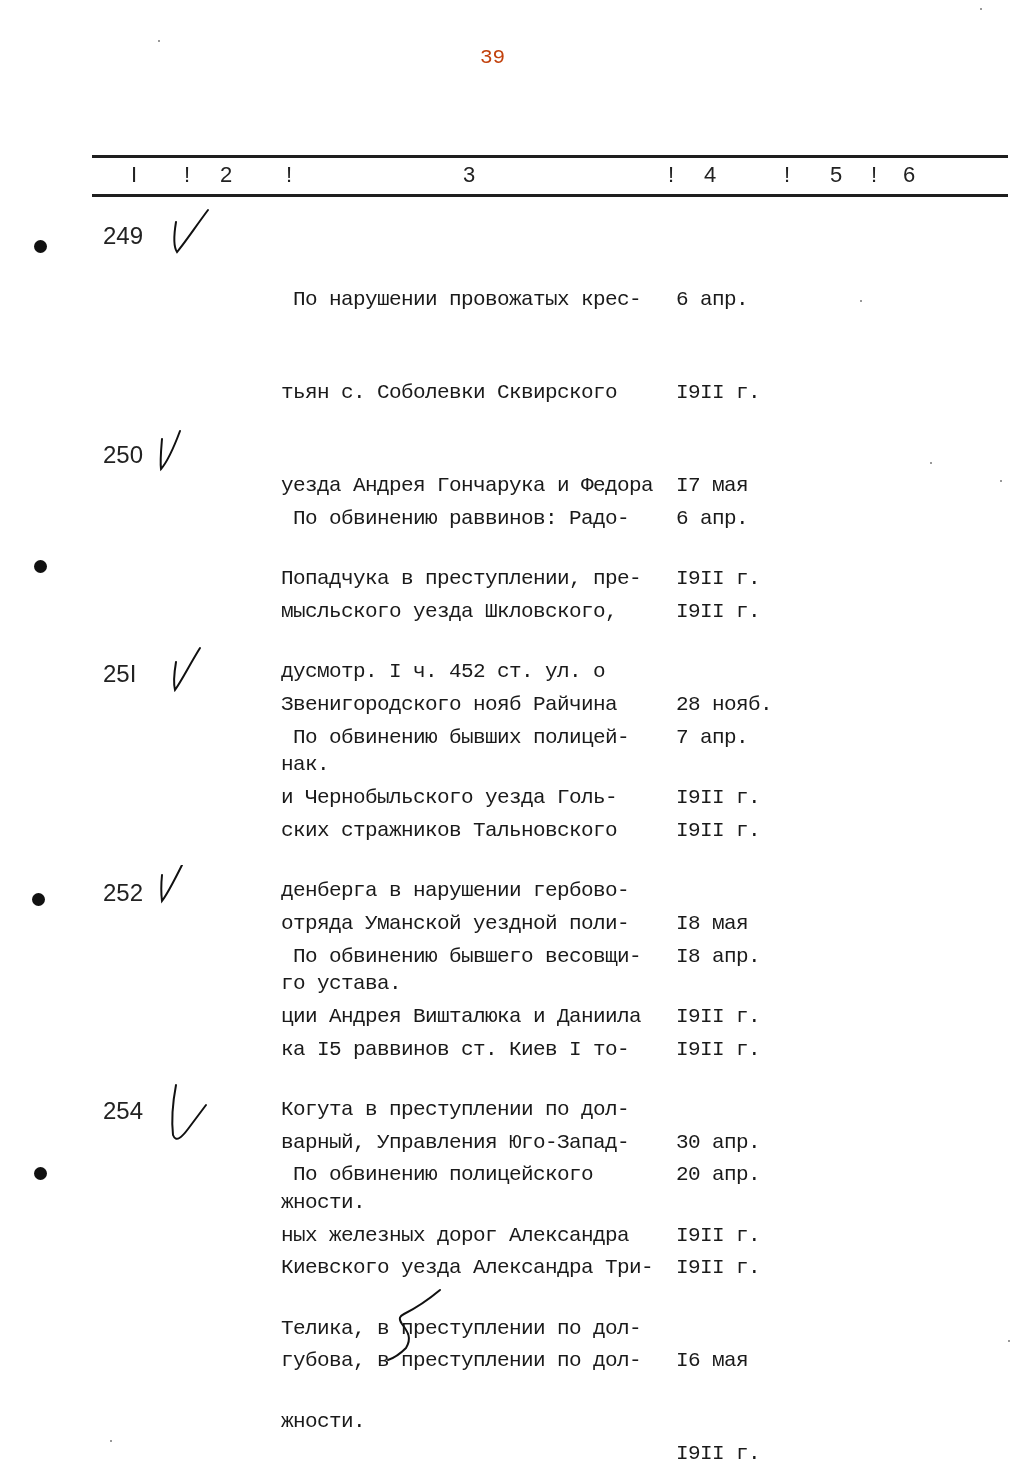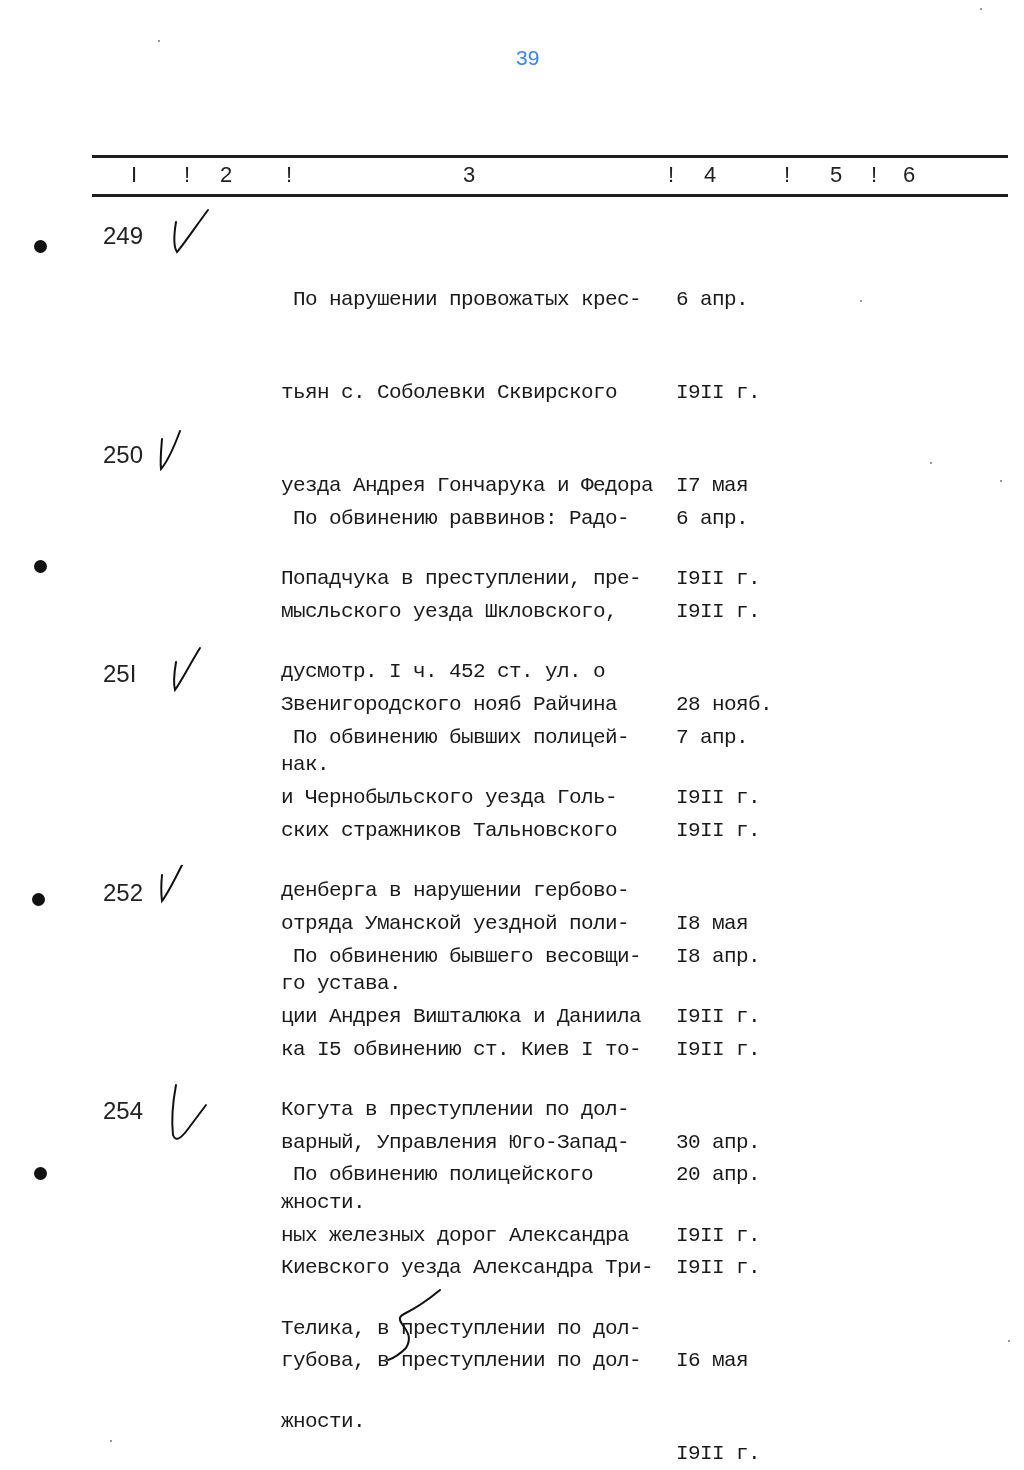--- a/index.html
+++ b/index.html
@@ -5,23 +5,23 @@
     html, body { margin: 0; padding: 0; }
     body {
       width: 1024px; height: 1470px;
       background: #ffffff;
       position: relative;
       overflow: hidden;
       font-family: "Liberation Mono", "DejaVu Sans Mono", monospace;
       color: #1a1a1a;
     }
     .page-number {
-      position: absolute; left: 516px; top: 46px;
-      font-family: Liberation Sans, sans-serif;
-      font-size: 21px; color: #3b82f6;
+      position: absolute; left: 480px; top: 46px;
+      font-family: Liberation Mono, monospace;
+      font-size: 21px; color: #c2410c;
     }
     .rule {
       position: absolute; left: 92px; width: 916px;
       background: #1e1e1e;
     }
     .rule.top { top: 155px; height: 3px; }
     .rule.bottom { top: 194px; height: 3px; }
     .header-cell {
       position: absolute; top: 162px;
       font-size: 22px; color: #222;
@@ -143,21 +143,21 @@
   </div>
 </div>
 
 <div class="record" style="top:879px">
   <span class="rec-num">252</span>
   <svg class="check" style="left:152px" width="40" height="50" viewBox="0 0 40 50">
     <path d="M10 10 C9 20 9 28 10 36 C16 28 22 16 30 0" stroke="#111" stroke-width="2" fill="none" stroke-linecap="round"></path>
   </svg>
   <div class="desc">
     <div> По обвинению бывшего весовщи-</div>
-    <div>ка I5 обвинению ст. Киев I то-</div>
+    <div>ка I5 раввинов ст. Киев I то-</div>
     <div>варный, Управления Юго-Запад-</div>
     <div>ных железных дорог Александра</div>
     <div>Телика, в преступлении по дол-</div>
     <div>жности.</div>
   </div>
   <div class="dates">
     <div>I8 апр.</div>
     <div>I9II г.</div>
     <div>30 апр.</div>
     <div>I9II г.</div>

